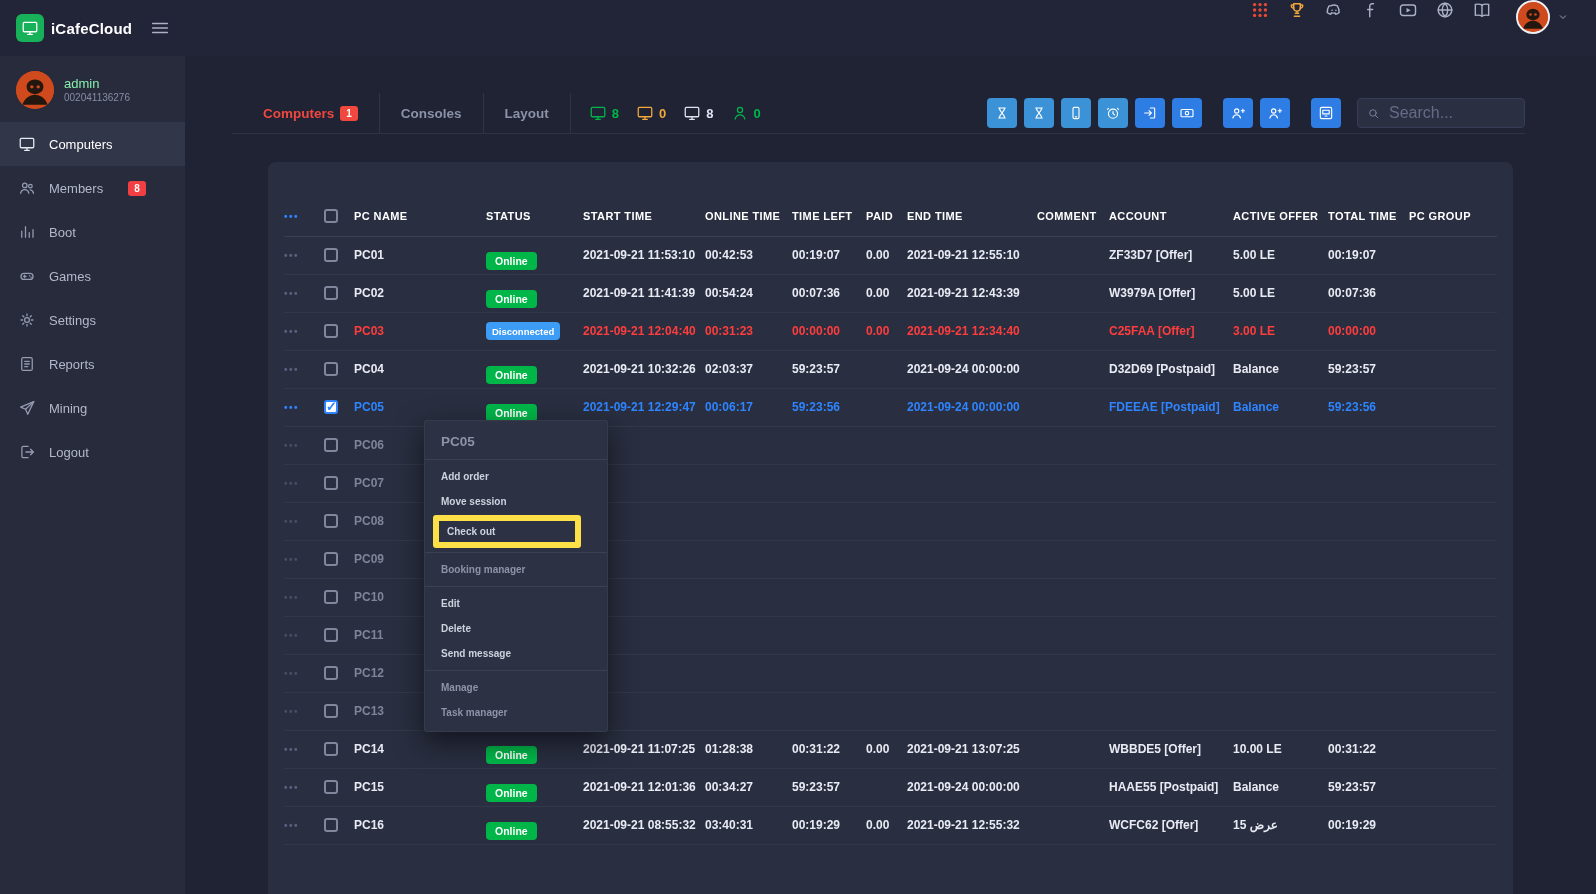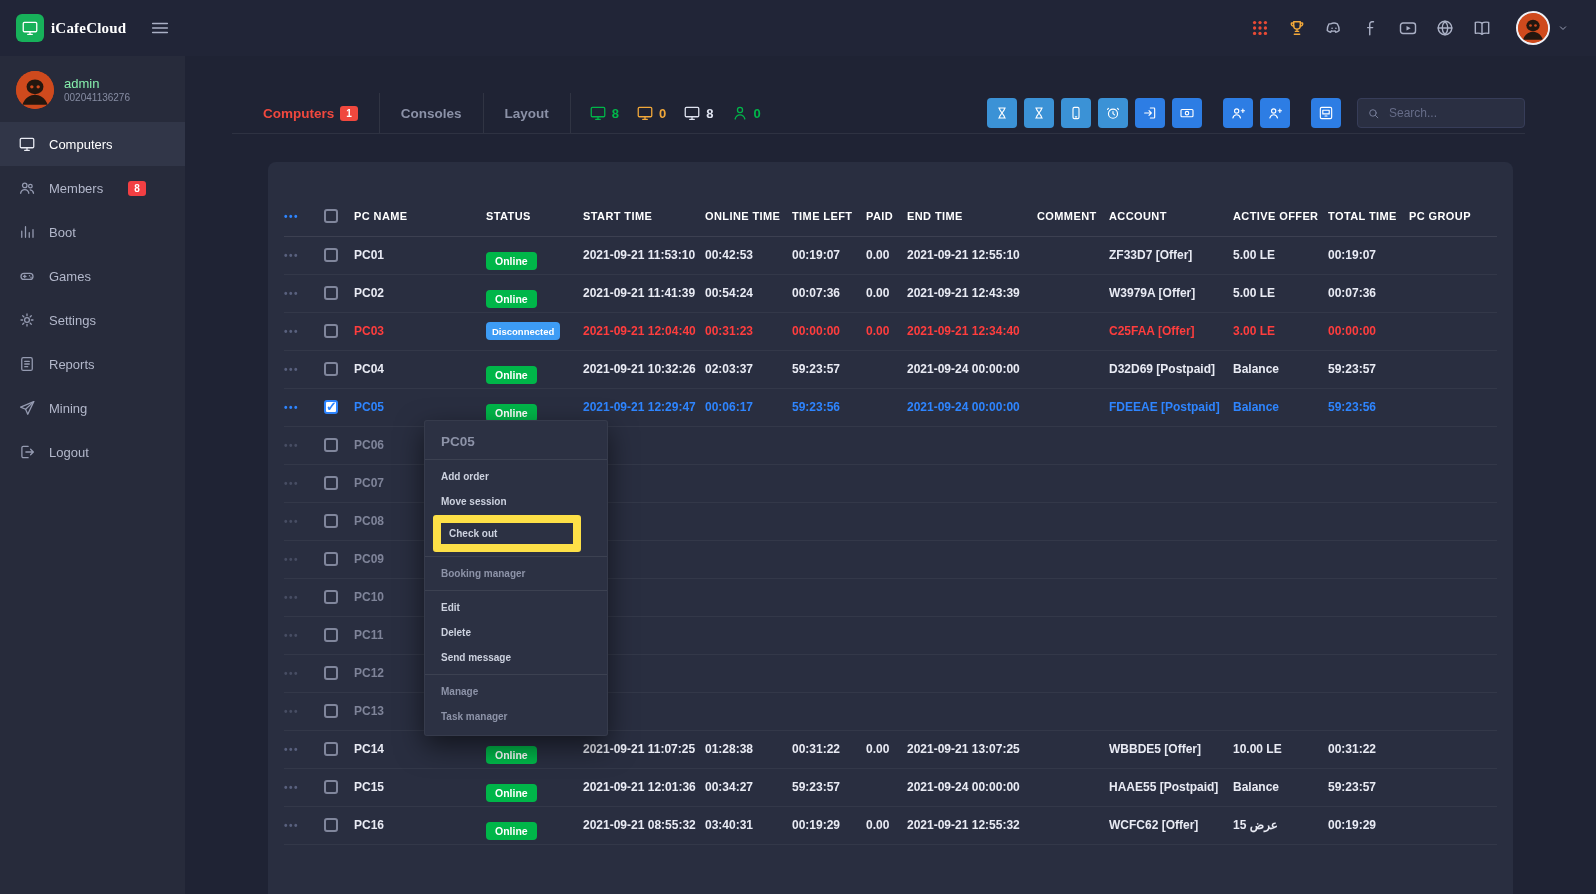--- a/index.html
+++ b/index.html
@@ -6,21 +6,21 @@
   html,body { margin:0; padding:0; }
   body {
     width:1596px; height:894px; position:relative; overflow:hidden;
     background:#1f2334; font-family:"Liberation Sans", sans-serif;
     -webkit-font-smoothing:antialiased;
   }
   .ic { display:inline-block; line-height:0; }
   .ic svg { width:100%; height:100%; stroke:currentColor; fill:none; stroke-width:1.7; stroke-linecap:round; stroke-linejoin:round; }
 
   
-  .topbar { position:absolute; top:0; left:0; right:0; height:56px; background:#212537; display:flex; align-items:center; z-index:30;font-family:Liberation Serif, serif; }
+  .topbar { position:absolute; top:0; left:0; right:0; height:56px; background:#212537; display:flex; align-items:flex-start; z-index:30; }
   .brand-area { width:185px; height:100%; display:flex; align-items:center; justify-content:space-between; padding:0 14px 0 16px; }
   .brand-left { display:flex; align-items:center; gap:7px; }
   .logo-box { width:28px; height:28px; border-radius:6px; background:#17b15a; display:flex; align-items:center; justify-content:center; color:#fff; }
   .logo-box .ic { width:18px; height:18px; }
   .brand-name { color:#ffffff; font-size:15px; font-weight:700; letter-spacing:.2px; }
   .hamburger { width:22px; height:22px; color:#aab0c5; background:none; border:none; padding:0; cursor:pointer; }
   .topbar-icons { display:flex; align-items:center; gap:17px; margin-left:auto; margin-right:24px; }
   .top-ic { width:20px; height:20px; cursor:pointer; }
   .profile { display:flex; align-items:center; gap:6px; margin-right:26px; cursor:pointer; }
   .avatar { width:34px; height:34px; border-radius:50%; border:2px solid #eef0f6; overflow:hidden; background:#cf4a1d; flex:none; }
@@ -52,21 +52,21 @@
   .counter { display:flex; align-items:center; gap:5px; }
   .counter .ic { width:18px; height:18px; }
   .counter-val { font-size:13px; font-weight:700; }
   .actions { margin-left:auto; display:flex; align-items:center; gap:7px; }
   .tb-btn { width:30px; height:30px; border:none; border-radius:4px; color:#fff; display:flex; align-items:center; justify-content:center; cursor:pointer; padding:0; }
   .tb-btn .ic { width:16px; height:16px; }
   .tb-btn.muted { background:#3b92d6; }
   .tb-btn.bright { background:#2d7de4; }
   .searchbox { margin-left:16px; width:168px; height:30px; background:#2a2f42; border:1px solid #373d59; border-radius:4px; display:flex; align-items:center; gap:7px; padding:0 9px; }
   .searchbox .ic { width:13px; height:13px; color:#7d84a0; flex:none; }
-  .searchbox input { flex:1; min-width:0; background:transparent; border:none; outline:none; color:#d6dae8; font-size:12px; font-family:"Liberation Sans", sans-serif; }
+  .searchbox input { flex:1; min-width:0; background:transparent; border:none; outline:none; color:#d6dae8; font-size:16px; font-family:"Liberation Sans", sans-serif; }
   .searchbox input::placeholder { color:#666c88; }
 
   
   .card { position:absolute; top:106px; left:83px; right:83px; bottom:-8px; background:#292e40; border-radius:8px; padding:34px 16px 0; overflow:hidden; }
   table { width:100%; border-collapse:collapse; table-layout:fixed; }
   th, td { text-align:left; padding:0 4px 0 0; white-space:nowrap; overflow:hidden; }
   thead th { height:40px; font-size:11px; font-weight:700; color:#ffffff; letter-spacing:.4px; border-bottom:1px solid rgba(255,255,255,.09); }
   tbody td { height:38px; font-size:12px; font-weight:700; color:#e9ebf4; border-bottom:1px solid rgba(255,255,255,.05); }
   .dots { color:#59617e; font-size:10px; font-weight:700; letter-spacing:1.5px; cursor:pointer; }
   .header-dots { color:#2e85ff; }
@@ -81,21 +81,21 @@
   tr.state-danger td { color:#ff3d3d; }
   tr.state-selected td { color:#2e85ff; }
   tr.state-selected .dots { color:#2e85ff; }
 
   
   .context-menu { position:absolute; left:239px; top:364px; width:184px; background:#2c3143; border:1px solid rgba(255,255,255,.05); border-radius:3px; box-shadow:0 10px 28px rgba(0,0,0,.55); z-index:40; padding:5px 0 6px; }
   .cm-title { padding:8px 16px 6px; color:#8d93a8; font-size:13.5px; font-weight:700; }
   .cm-divider { height:1px; background:rgba(255,255,255,.08); margin:4px 0; }
   .cm-item { padding:7px 16px; color:#cdd2df; font-size:10px; font-weight:600; cursor:pointer; }
   .cm-item.dim { color:#8d93a8; }
-  .cm-item.highlighted { border:8px solid #fde047; border-radius:3px; margin:1px 26px 1px 8px; padding:5px 8px; }
+  .cm-item.highlighted { border:6px solid #fde047; border-radius:3px; margin:1px 26px 1px 8px; padding:5px 8px; }
 </style>
 </head>
 <body>
 
 <header class="topbar">
   <div class="brand-area">
     <div class="brand-left">
       <span class="logo-box">
         <span class="ic"><svg viewBox="0 0 24 24">
               <rect x="3" y="4.5" width="18" height="12.5" rx="1.5"></rect>

